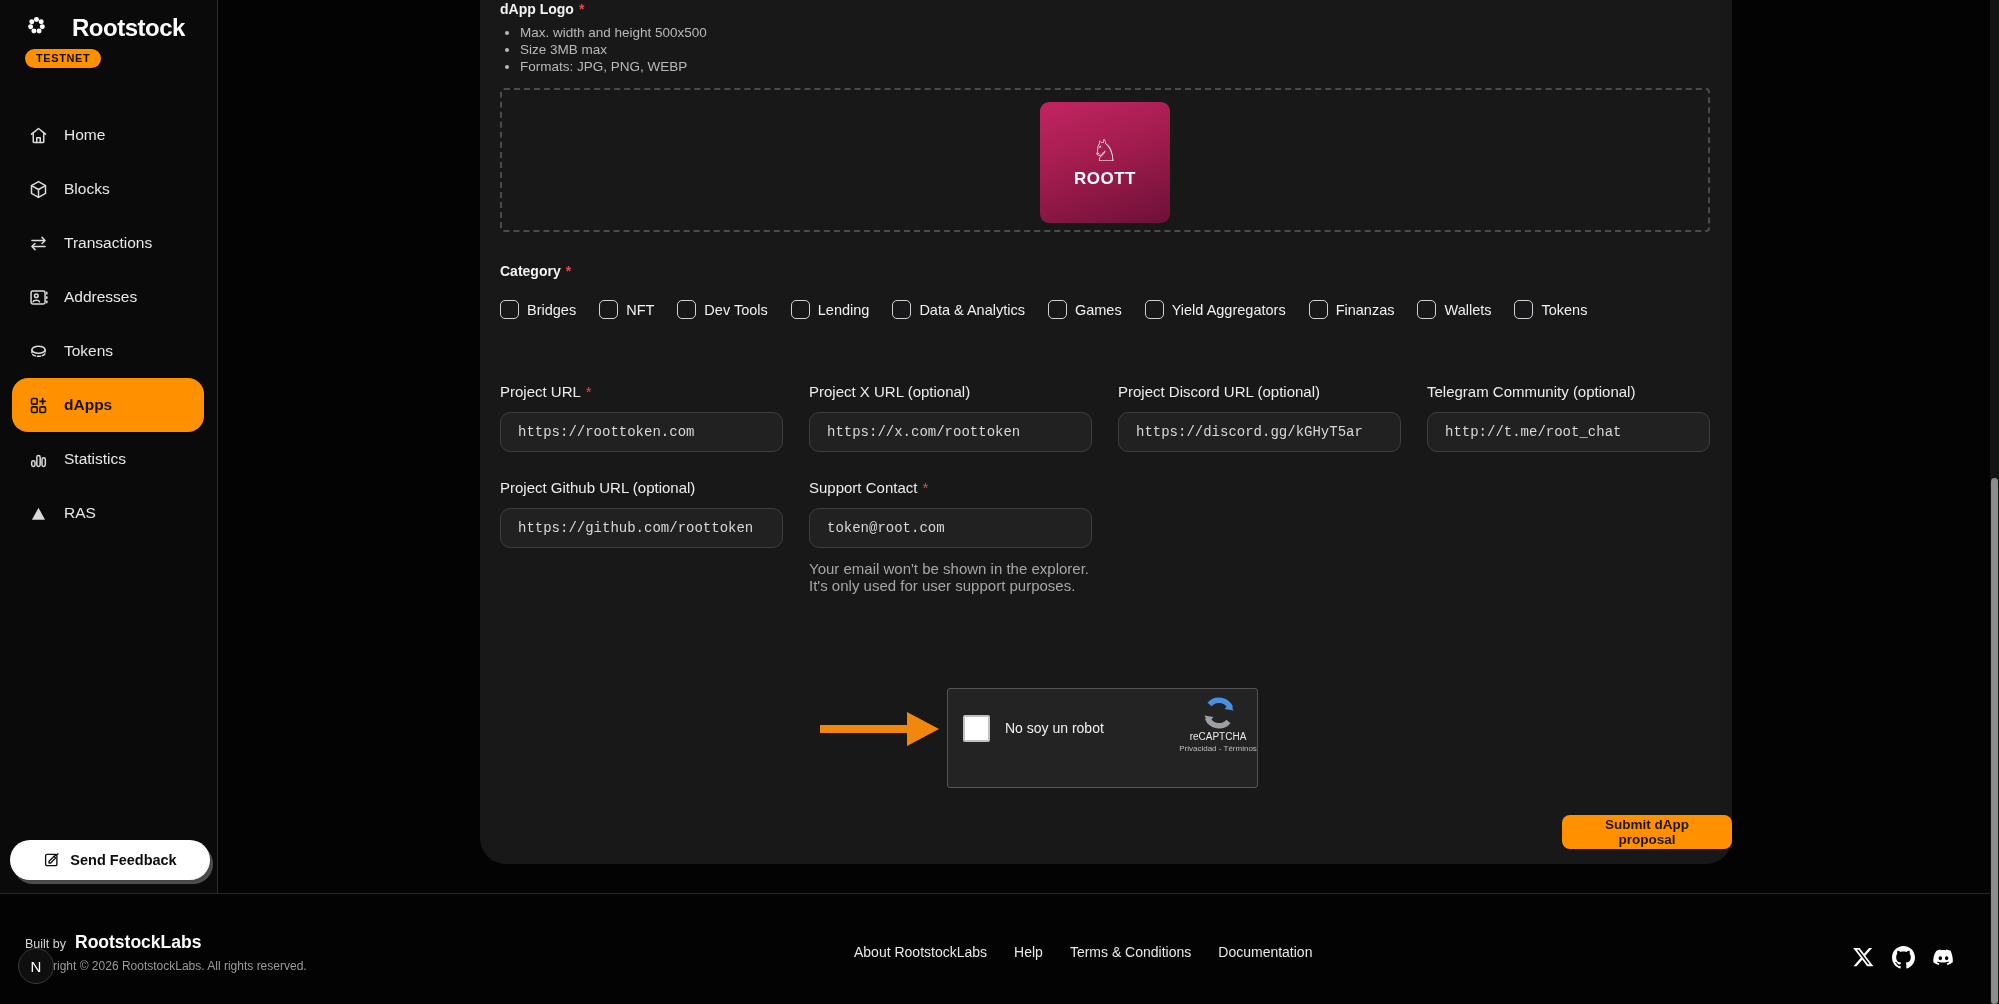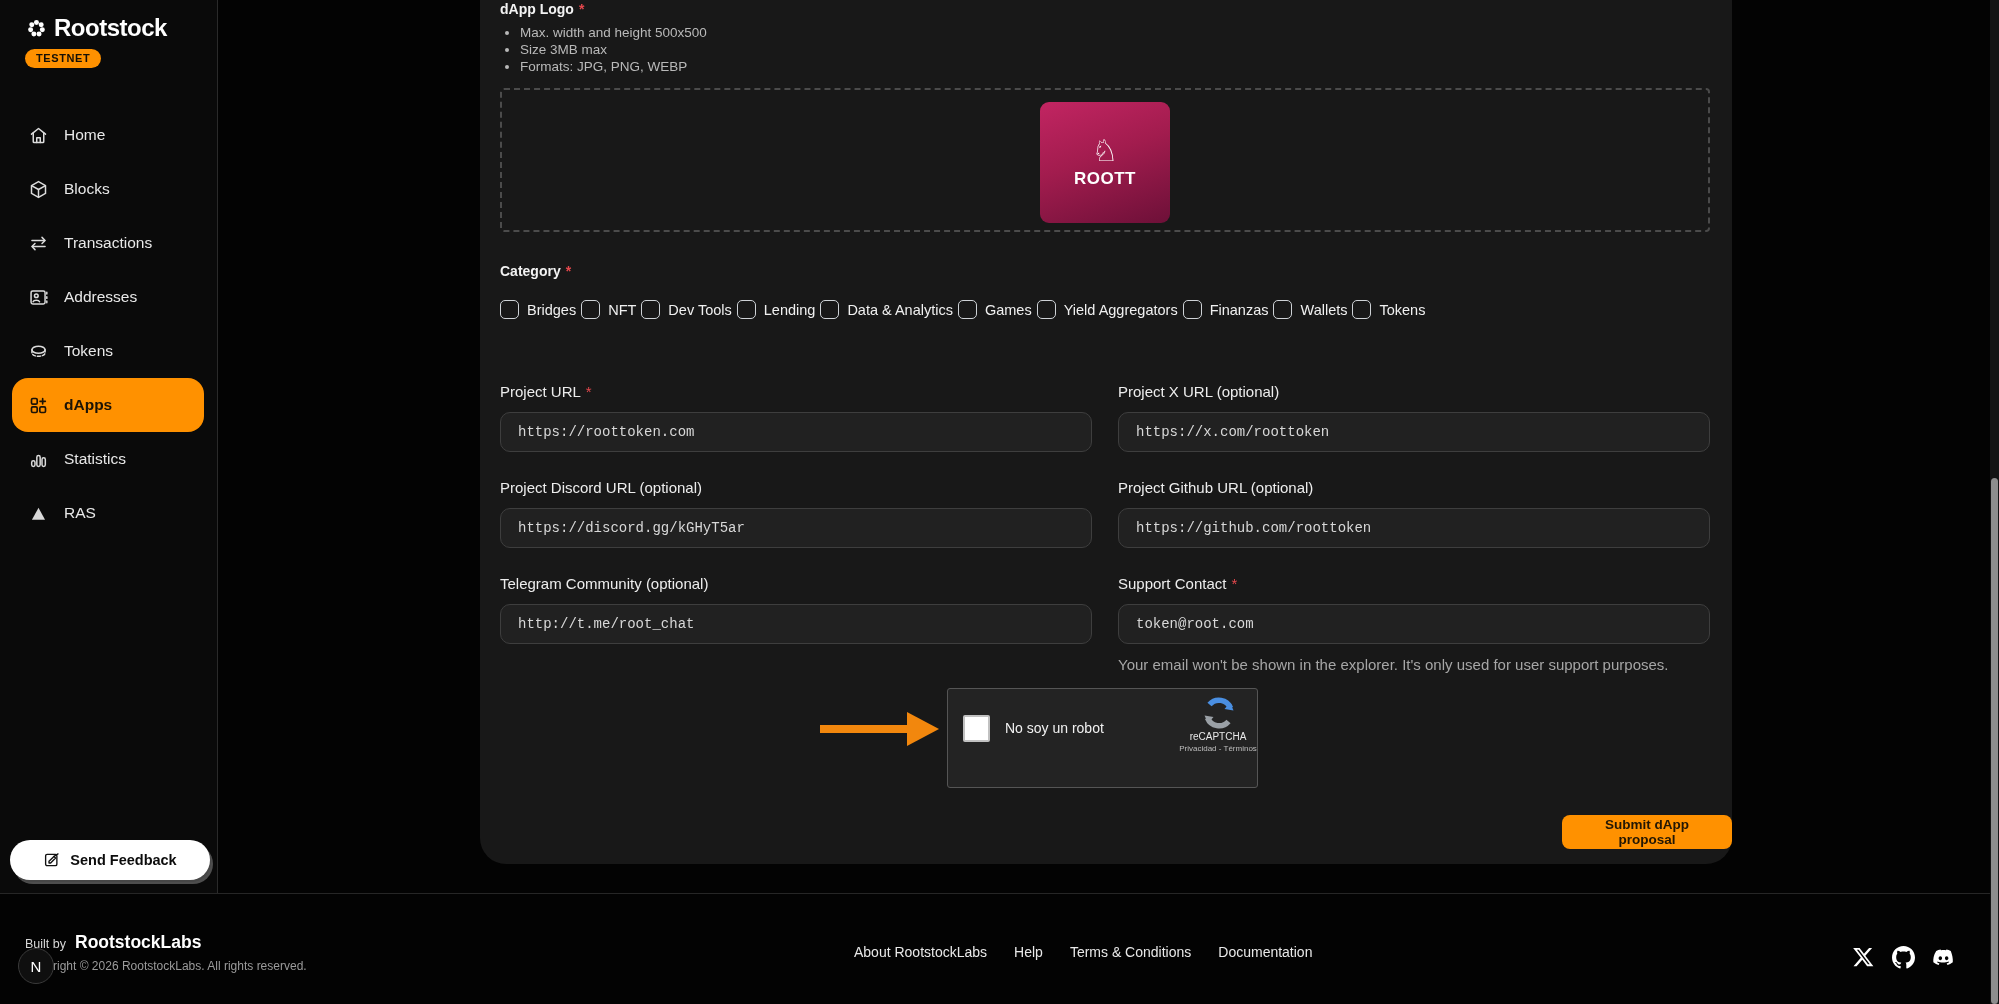--- a/index.html
+++ b/index.html
@@ -4,21 +4,21 @@
 <style>
   * { margin:0; padding:0; box-sizing:border-box; }
   html,body { width:1999px; height:1004px; background:#030303; overflow:hidden;
               font-family:"Liberation Sans","DejaVu Sans",sans-serif; }
   .stage { position:relative; width:1999px; height:1004px; }
 
   
   .sidebar { position:absolute; left:0; top:0; width:218px; height:893px;
              background:#0a0a0a; border-right:1px solid #2a2a2a; }
   .brand { position:absolute; left:25px; top:14px; cursor:pointer; }
-  .brand-row { display:flex; align-items:center; gap:6px; }
+  .brand-row { display:flex; align-items:flex-start; gap:24px; }
   .brand-name { color:#ffffff; font-size:24px; font-weight:700; letter-spacing:-0.5px; }
   .brand-badge { display:inline-block; margin-top:7px; background:#ff9100; color:#161006;
                  font-size:11px; font-weight:700; letter-spacing:0.6px;
                  padding:3px 11px 4px; border-radius:10px; }
   .nav { position:absolute; top:108px; left:0; width:100%; }
   .nav-item { height:54px; display:flex; align-items:center; gap:15px;
               padding-left:28px; color:#e8e8e8; font-size:15.5px; cursor:pointer; }
   .nav-item.active { background:#ff9100; border-radius:16px; margin:0 13px 0 12px;
                      padding-left:16px; color:#1c1306; font-weight:600; }
   .nav-ic { width:21px; height:21px; flex:0 0 21px; display:block; }
@@ -40,28 +40,28 @@
   .upload-box { position:absolute; left:20px; top:88px; width:1210px; height:144px;
                 border:2px dashed #4b4b4b; border-radius:4px; cursor:pointer; }
   .logo-tile { position:absolute; left:50%; top:12px; transform:translateX(-50%);
                width:130px; height:121px; border-radius:9px;
                background:linear-gradient(160deg,#c22562 0%,#a21c4e 45%,#6d1038 100%);
                display:flex; flex-direction:column; align-items:center; justify-content:center; gap:3px; }
   .knight { font-family:"DejaVu Sans",sans-serif; font-size:30px; color:#ffffff; line-height:1; }
   .tile-name { color:#ffffff; font-weight:700; font-size:17px; letter-spacing:0.5px; }
 
   .category-label { position:absolute; left:20px; top:263px; }
-  .category-row { position:absolute; left:20px; top:300px; display:flex; gap:5px; align-items:center;justify-content:center; }
+  .category-row { position:absolute; left:20px; top:300px; display:flex; gap:23px; align-items:center;justify-content:center; }
   .cat-opt { display:flex; align-items:center; gap:8px; cursor:pointer; }
   .cb { width:19px; height:19px; border:1.5px solid #ced2d6; border-radius:5px;
         background:transparent; flex:0 0 19px; }
   .cat-label { color:#f0f0f0; font-size:14.5px; font-weight:500; white-space:nowrap; }
 
   .fields { position:absolute; left:20px; top:383px; width:1210px;
-            display:grid; grid-template-columns:1fr 1fr; column-gap:26px; row-gap:27px; }
+            display:grid; grid-template-columns:1fr 1fr 1fr 1fr; column-gap:26px; row-gap:27px; }
   .field-label { display:block; font-size:15px; color:#ededed; margin-bottom:12px; font-weight:500; }
   .text-input { width:100%; height:40px; background:#212121; border:1px solid #3e3e3e;
                 border-radius:10px; color:#d8d8d8; font-size:14px; padding:0 17px;
                 font-family:Liberation Mono, monospace; outline:none; }
   .helper { margin-top:12px; color:#a6a6a6; font-size:15px; }
 
   .arrow { position:absolute; left:340px; top:710px; width:124px; height:38px; }
   .arrow-shaft { position:absolute; left:0; top:15px; width:88px; height:8px; background:#f2870d; }
   .arrow-head  { position:absolute; left:87px; top:2px; width:0; height:0;
                  border-left:32px solid #f2870d; border-top:17px solid transparent;
@@ -295,26 +295,26 @@
       </div>
       <div>
         <span class="field-label">Project X URL (optional)</span>
         <input class="text-input" type="text" readonly="" value="https://x.com/roottoken" style="">
       </div>
       <div>
         <span class="field-label">Project Discord URL (optional)</span>
         <input class="text-input" type="text" readonly="" value="https://discord.gg/kGHyT5ar" style="">
       </div>
       <div>
+        <span class="field-label">Telegram Community (optional)</span>
+        <input class="text-input" type="text" readonly="" value="http://t.me/root_chat" style="">
+      </div>
+      <div>
         <span class="field-label">Project Github URL (optional)</span>
         <input class="text-input" type="text" readonly="" value="https://github.com/roottoken" style="">
-      </div>
-      <div>
-        <span class="field-label">Telegram Community (optional)</span>
-        <input class="text-input" type="text" readonly="" value="http://t.me/root_chat" style="">
       </div>
       <div>
         <span class="field-label"><span>Support Contact</span><span class="req">*</span></span>
         <input class="text-input" type="text" readonly="" value="token@root.com" style="">
         <div class="helper">Your email won't be shown in the explorer. It's only used for user support purposes.</div>
       </div>
     </div>
 
     <div class="arrow">
       <div class="arrow-shaft"></div>

